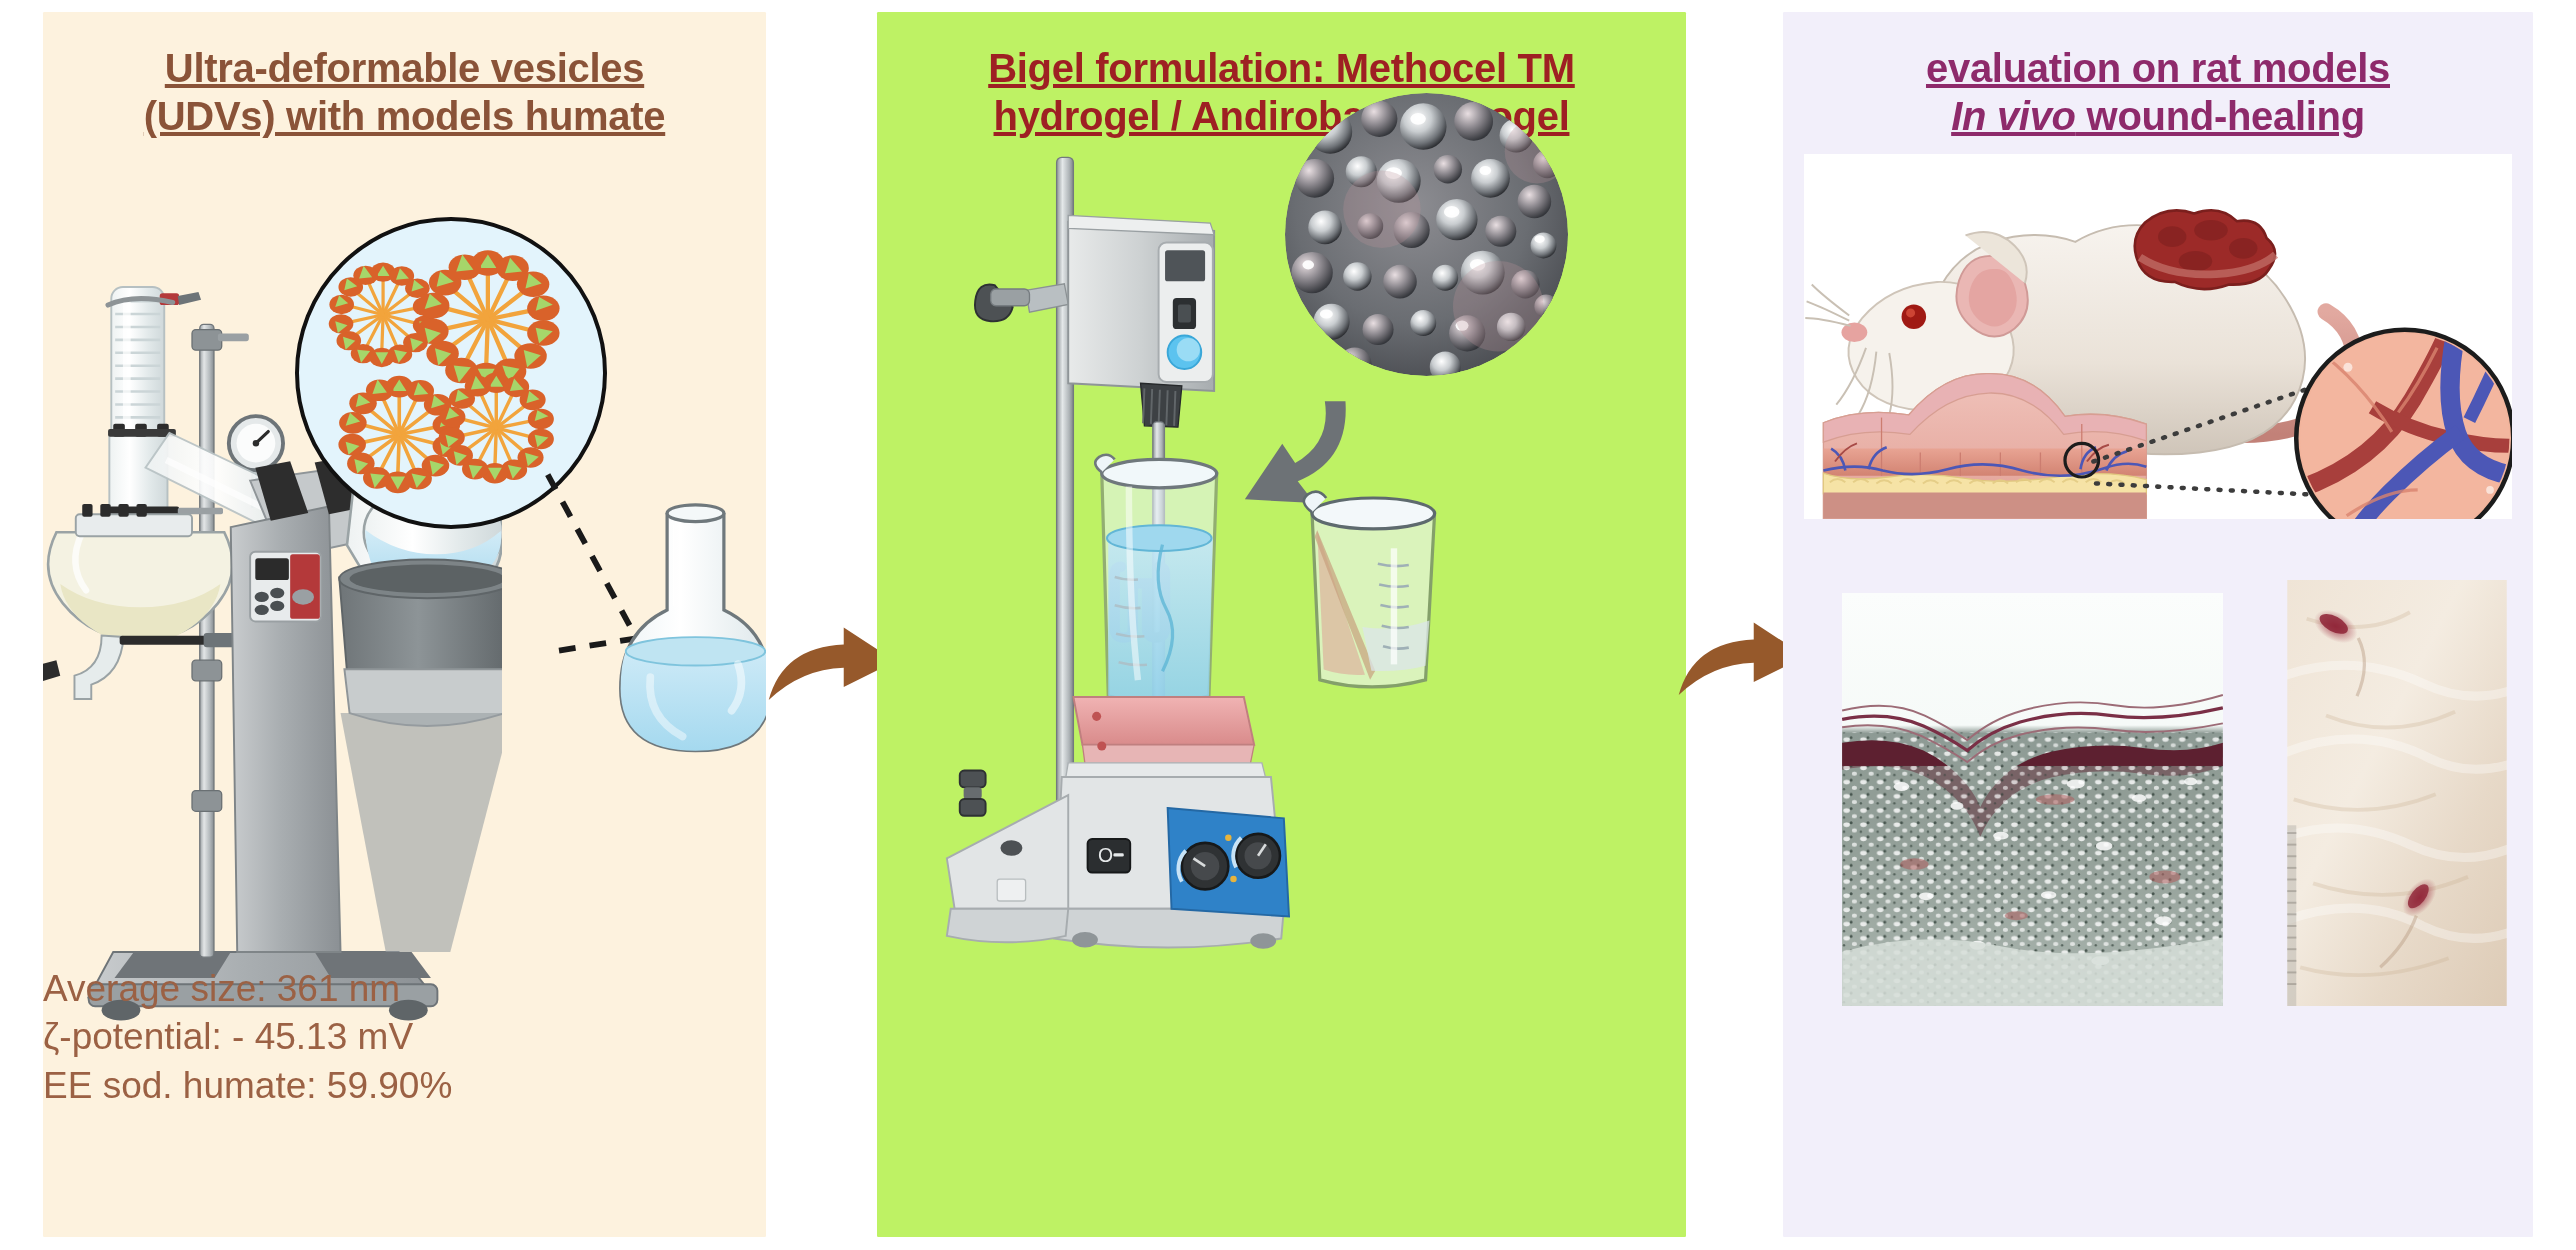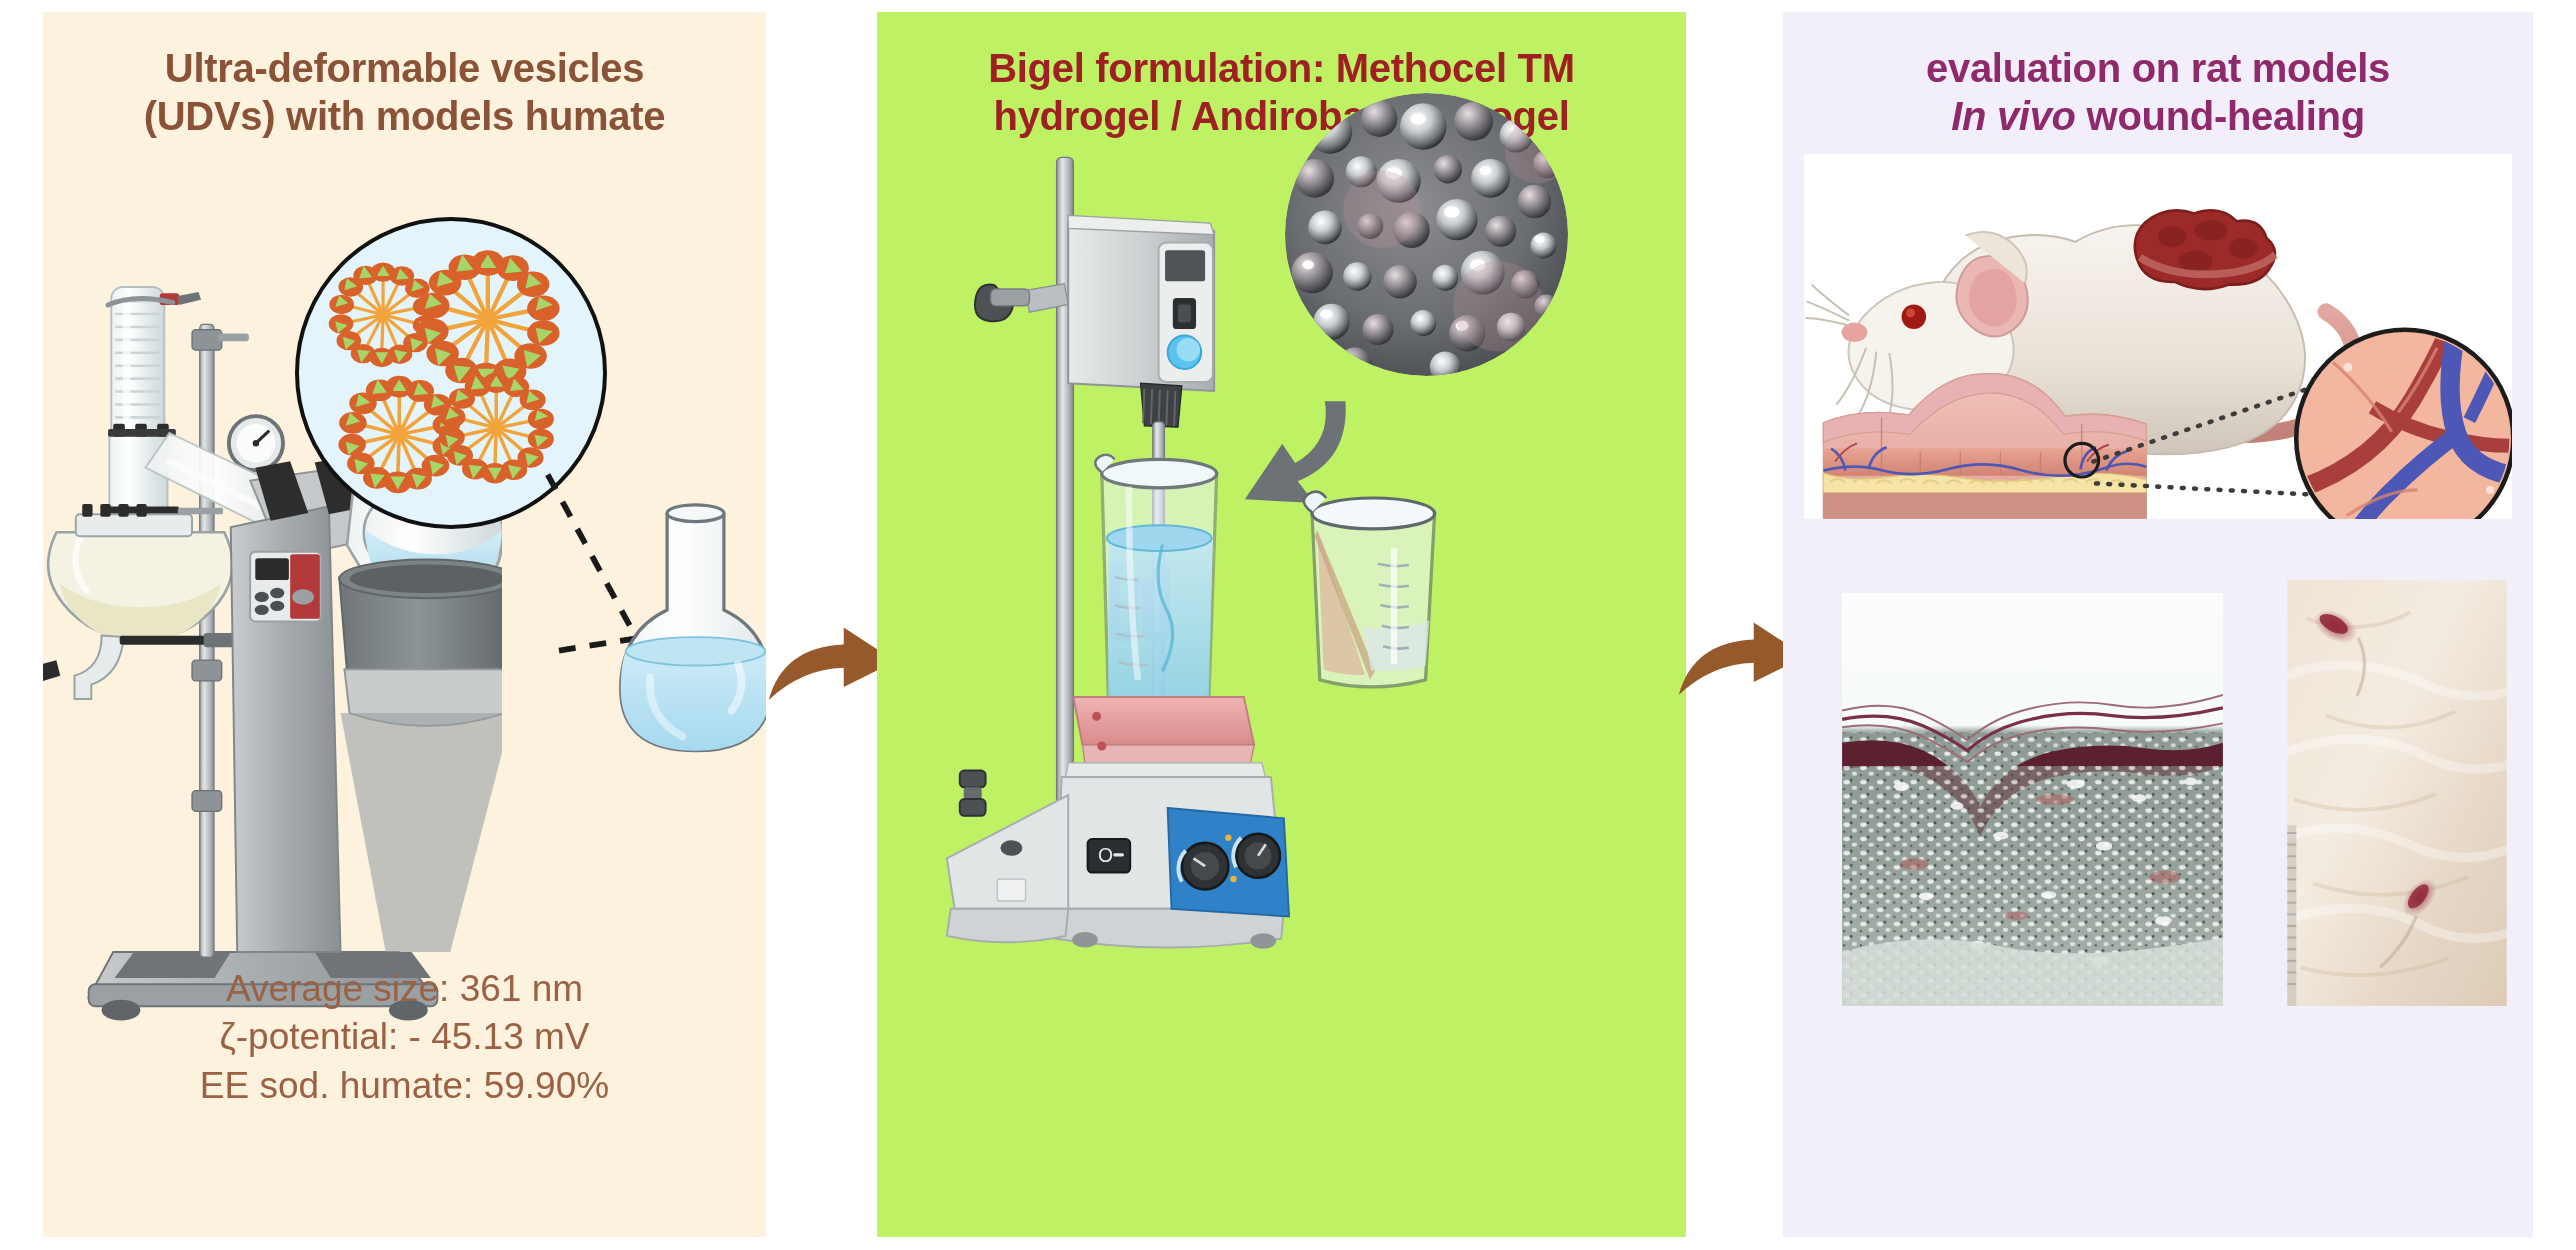--- a/index.html
+++ b/index.html
@@ -5,27 +5,27 @@
   html,body{margin:0;padding:0;background:#ffffff;}
   body{width:2576px;height:1251px;font-family:"Liberation Sans",sans-serif;overflow:hidden;}
   .abstract{position:relative;width:2576px;height:1251px;background:#ffffff;}
 
   .panel{position:absolute;top:11.6px;height:1225px;border-radius:1.3px;overflow:hidden;}
   #panel-1{left:43px;width:723px;background:#fdf2de;}
   #panel-2{left:877px;width:809px;background:#bef264;}
   #panel-3{left:1783px;width:750px;background:#f2effa;}
 
   .panel-title{position:absolute;left:0;right:0;top:32px;text-align:center;
-    font-weight:bold;font-size:40px;line-height:1.22;letter-spacing:-0.3px;}
+    font-weight:bold;font-size:40px;line-height:1.22;letter-spacing:-0.3px;text-decoration:underline;}
   #title-1{color:#8a5338;}
   #title-2{color:#9e2023;}
   #title-3{color:#8e2a6b;}
   .it{font-style:italic;}
 
-  .caption{position:absolute;left:0;right:0;bottom:127px;text-align:center;
+  .caption{position:absolute;left:0;right:0;bottom:127px;text-align:left;
     color:#9b6144;font-size:37px;line-height:1.30;}
 
   
   .arrow{position:absolute;width:149px;height:97px;}
   #arrow-1{left:766px;top:625px;}
   #arrow-2{left:1676px;top:620px;}
 
   
   #vesicle-circle{position:absolute;left:252px;top:205px;width:304px;height:304px;
     border-radius:50%;background:#e3f4fc;border:4.5px solid #111;}

